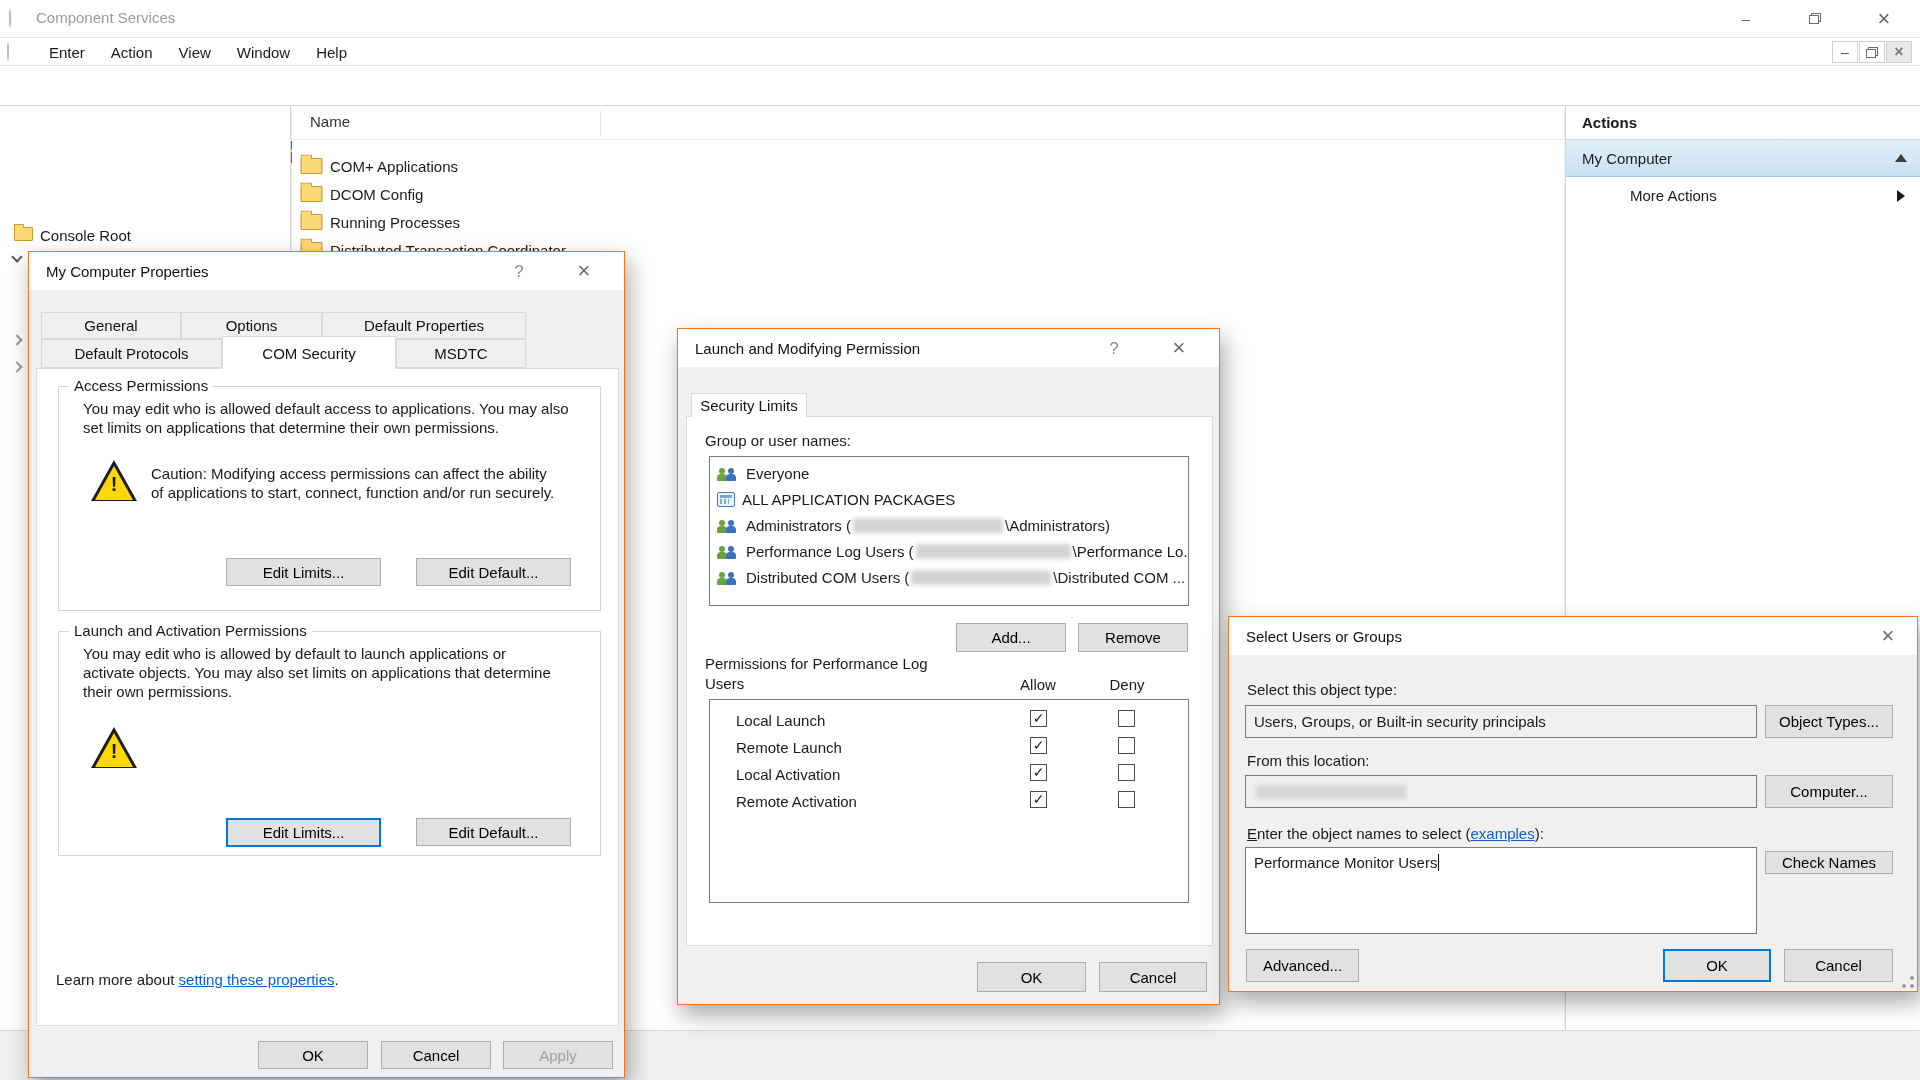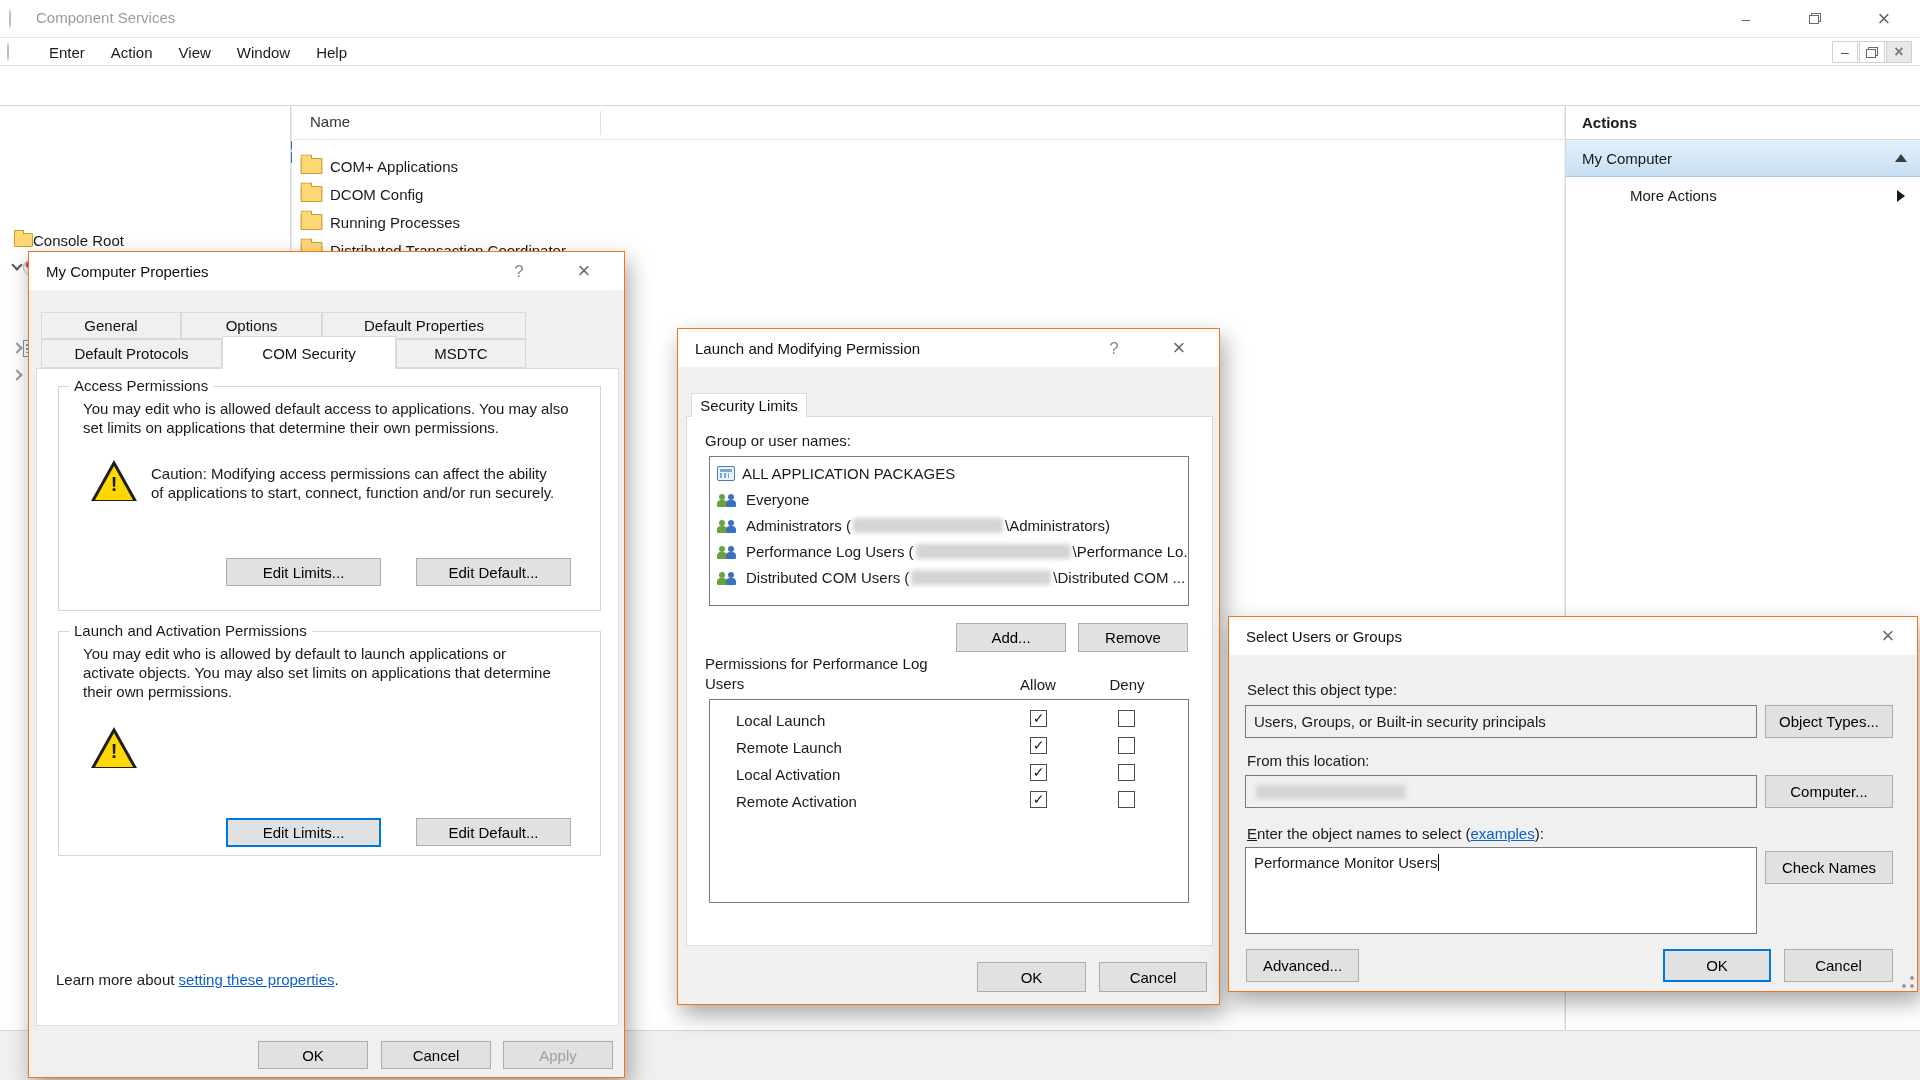--- a/index.html
+++ b/index.html
@@ -88,21 +88,21 @@
 
 .chev{position:absolute;width:11px;height:11px}
 .chev::before{content:"";position:absolute;left:1px;top:1px;width:6px;height:6px;border-right:2px solid #9a9a9a;border-bottom:2px solid #9a9a9a;transform:rotate(-45deg)}
 .chev.down::before{transform:rotate(45deg);border-color:#5a5a5a;top:-1px}
 .tri-up{width:0;height:0;border-left:6px solid transparent;border-right:6px solid transparent;border-bottom:8px solid #3c3c3c}
 .tri-right{width:0;height:0;border-top:6px solid transparent;border-bottom:6px solid transparent;border-left:8px solid #1a1a1a}
 .grip{position:absolute;width:14px;height:14px;background:radial-gradient(circle at 11px 3px,#9a9a9a 1.5px,transparent 2.2px),radial-gradient(circle at 11px 11px,#9a9a9a 1.5px,transparent 2.2px),radial-gradient(circle at 3px 11px,#9a9a9a 1.5px,transparent 2.2px)}
 .resticon{position:relative;width:12px;height:11px}
 .resticon::before{content:"";position:absolute;right:0;top:0;width:8px;height:7px;border:1px solid #6a6a6a;background:#fff}
 .resticon::after{content:"";position:absolute;left:0;bottom:0;width:8px;height:7px;border:1px solid #6a6a6a;background:#fff}
-.treerow{position:absolute;height:26px;display:flex;align-items:center;font-size:15px}
+.treerow{position:absolute;height:26px;display:flex;align-items:flex-start;gap:7px;font-size:15px}
 .listrow{position:absolute;height:28px;display:flex;align-items:center;gap:9px;font-size:15px;left:300px}
 .grouprow{display:flex;align-items:center;gap:7px;height:26px;padding-left:7px;font-size:15px;white-space:nowrap;overflow:hidden}
 </style>
 </head>
 <body>
 
 <div class="abs" style="left:0;top:0;width:1920px;height:1080px;background:#f0f0f0">
 
   <div class="abs" style="left:0;top:0;width:1920px;height:38px;background:#fff;border-bottom:1px solid #e3e3e3">
     <span class="comicon abs" style="left:9px;top:10px"></span>
@@ -346,49 +346,49 @@
 
   <div class="tab active" style="left:13px;top:64px;width:116px;height:24px">
       <span>Security Limits</span>
     </div>
   <div class="pane" style="left:8px;top:87px;width:527px;height:530px"></div>
 
   <div class="abs" style="left:27px;top:103px">Group or user names:</div>
 
   <div class="abs" style="left:31px;top:127px;width:480px;height:150px;background:#fff;border:1px solid #7a7a7a;padding-top:3px">
     <div class="grouprow">
+      <span class="usersicon">
+          <b class="g"></b>
+          <b class="b"></b>
+        </span>
+      <span>Everyone</span>
+    </div>
+    <div class="grouprow">
       <span class="pkgicon"></span>
       <span>ALL APPLICATION PACKAGES</span>
     </div>
     <div class="grouprow">
       <span class="usersicon">
           <b class="g"></b>
           <b class="b"></b>
         </span>
-      <span>Everyone</span>
+      <span><span>Administrators (</span><span class="redact" style="width:150px"></span><span>\Administrators)</span></span>
     </div>
     <div class="grouprow">
       <span class="usersicon">
           <b class="g"></b>
           <b class="b"></b>
         </span>
-      <span><span>Administrators (</span><span class="redact" style="width:150px"></span><span>\Administrators)</span></span>
+      <span><span>Performance Log Users (</span><span class="redact" style="width:155px"></span><span>\Performance Lo...</span></span>
     </div>
     <div class="grouprow">
       <span class="usersicon">
           <b class="g"></b>
           <b class="b"></b>
         </span>
-      <span><span>Performance Log Users (</span><span class="redact" style="width:155px"></span><span>\Performance Lo...</span></span>
-    </div>
-    <div class="grouprow">
-      <span class="usersicon">
-          <b class="g"></b>
-          <b class="b"></b>
-        </span>
       <span><span>Distributed COM Users (</span><span class="redact" style="width:140px"></span><span>\Distributed COM ...</span></span>
     </div>
   </div>
 
   <div class="btn" style="left:278px;top:294px;width:110px;height:29px">
       <span>Add...</span>
     </div>
   <div class="btn" style="left:400px;top:294px;width:110px;height:29px">
       <span>Remove</span>
     </div>
@@ -461,21 +461,21 @@
       <span>Computer...</span>
     </div>
 
   <div class="abs" style="left:18px;top:208px">
     <span class="accel">Enter the object names to select (</span><span class="link">examples</span><span>):</span>
   </div>
   <div class="field" style="left:16px;top:230px;width:512px;height:87px;background:#fff;align-items:flex-start;padding:6px 8px">
     <span>Performance Monitor Users</span>
       <span class="caret"></span>
   </div>
-  <div class="btn" style="left:536px;top:234px;width:128px;height:33px">
+  <div class="btn" style="left:536px;top:234px;width:128px;height:23px">
       <span>Check Names</span>
     </div>
 
   <div class="btn" style="left:17px;top:332px;width:113px;height:33px">
       <span>Advanced...</span>
     </div>
   <div class="btn focus" style="left:434px;top:332px;width:108px;height:33px">
       <span>OK</span>
     </div>
   <div class="btn" style="left:555px;top:332px;width:109px;height:33px">

